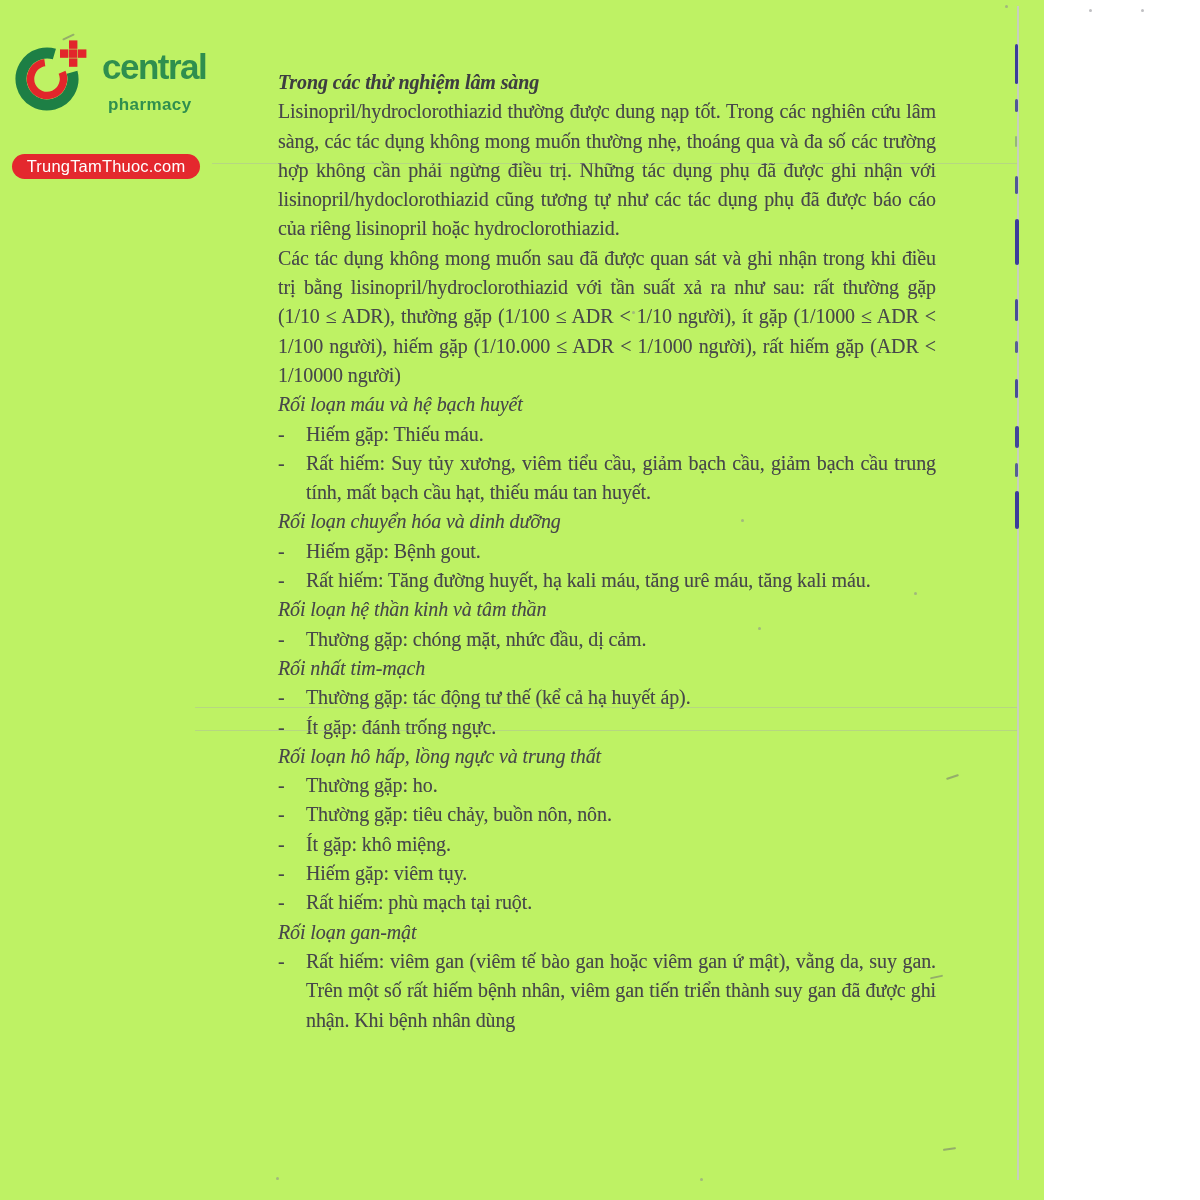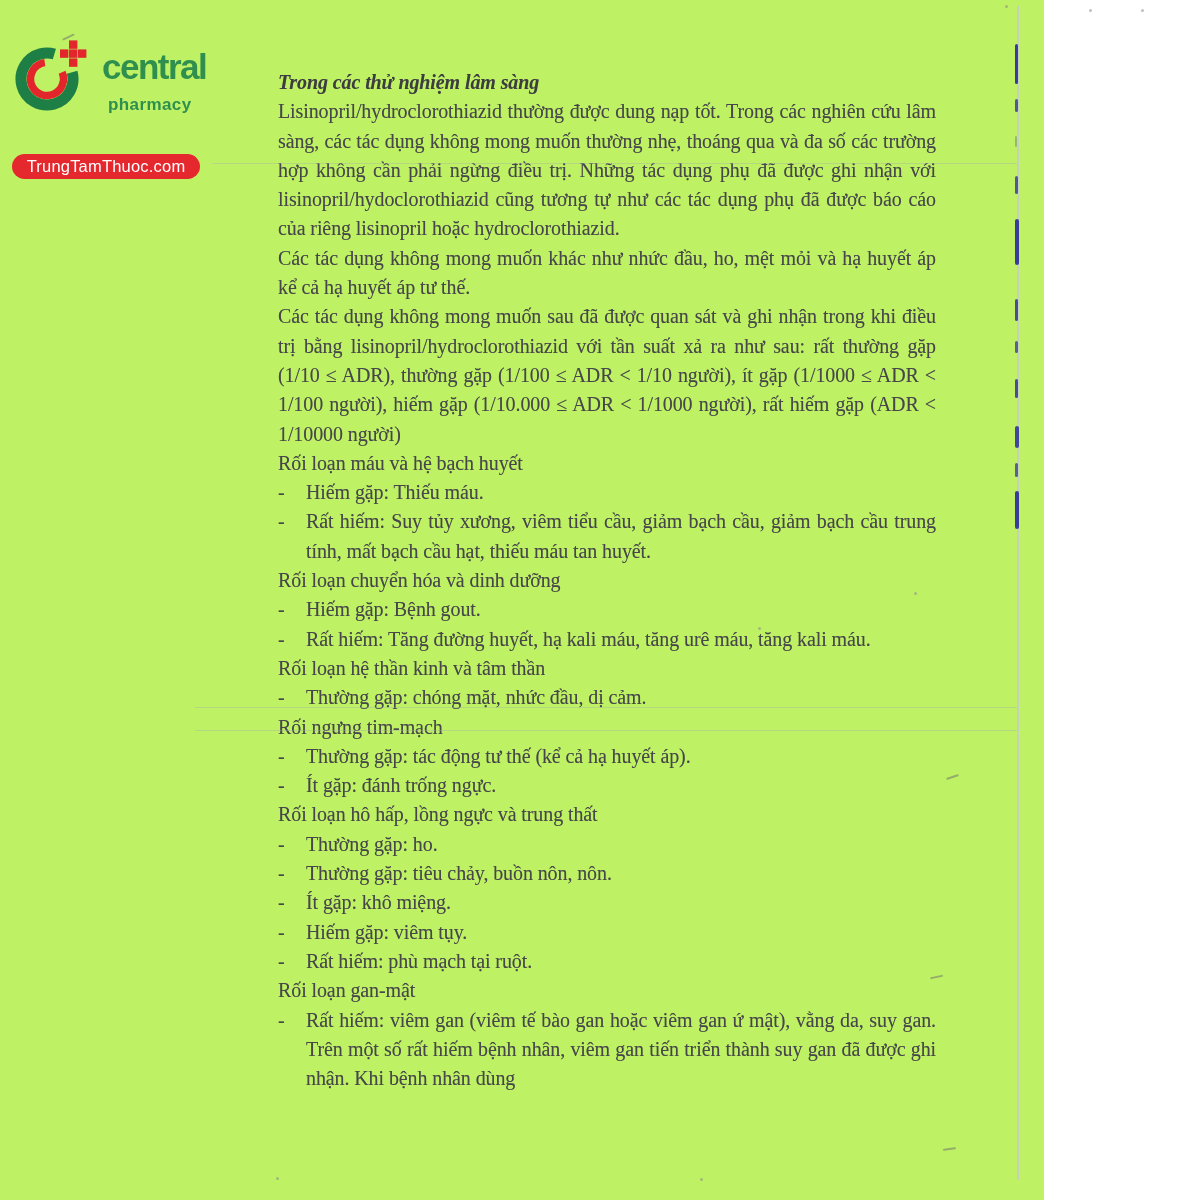--- a/index.html
+++ b/index.html
@@ -15,21 +15,21 @@
   .logo-sub{font-size:17px;font-weight:700;color:#2f8f4e;letter-spacing:.4px;margin-top:11px;margin-left:6px;}
   .logo-pill{position:absolute;left:0px;top:76px;width:188px;height:25px;background:#e4282e;border-radius:13px;
              display:flex;align-items:center;justify-content:center;color:#ffffff;
              font-family:"Liberation Sans",sans-serif;font-weight:400;font-size:16.5px;letter-spacing:.2px;margin-top:42px;}
 
   
   .content{position:absolute;left:278px;top:68px;width:658px;color:#47474a;
            font-size:20px;line-height:29.3px;letter-spacing:-0.1px;
            text-shadow:0 0 .5px rgba(70,70,75,.35);}
   .sec-subheading{font-weight:700;font-style:italic;color:#3d3d40;}
-  .sec-category{}
+  .sec-category{font-style:italic;}
   .sec-paragraph{text-align:justify;}
   .li{display:flex;}
   .li .dash{width:28px;flex:none;}
   .li .txt{flex:1;text-align:justify;}
 
   
   .vline{position:absolute;left:1017px;top:6px;width:1.5px;height:1174px;background:#c9c9ce;opacity:.85;}
   .hline{position:absolute;height:1px;background:rgba(168,170,176,.38);}
   .ink{position:absolute;background:#34349b;border-radius:2px;}
   .speck{position:absolute;width:3px;height:3px;border-radius:50%;background:#8a8a90;opacity:.55;}
@@ -57,21 +57,20 @@
         <div class="logo-brand">central</div>
         <div class="logo-sub">pharmacy</div>
       </div>
     </div>
     <div class="logo-pill">TrungTamThuoc.com</div>
   </div>
 
   <div class="content" id="content">
       <div class="sec-subheading">Trong các thử nghiệm lâm sàng</div>
       <div class="sec-paragraph">Lisinopril/hydroclorothiazid thường được dung nạp tốt. Trong các nghiên cứu lâm sàng, các tác dụng không mong muốn thường nhẹ, thoáng qua và đa số các trường hợp không cần phải ngừng điều trị. Những tác dụng phụ đã được ghi nhận với lisinopril/hydoclorothiazid cũng tương tự như các tác dụng phụ đã được báo cáo của riêng lisinopril hoặc hydroclorothiazid.</div>
-      <div class="sec-paragraph">Các tác dụng không mong muốn khác như nhức đầu, ho, mệt mỏi và hạ huyết áp kể cả hạ huyết áp tư thế.</div>
       <div class="sec-paragraph">Các tác dụng không mong muốn sau đã được quan sát và ghi nhận trong khi điều trị bằng lisinopril/hydroclorothiazid với tần suất xả ra như sau: rất thường gặp (1/10  ≤ ADR), thường gặp (1/100 ≤ ADR &lt; 1/10 người), ít gặp (1/1000 ≤ ADR &lt; 1/100 người), hiếm gặp (1/10.000 ≤ ADR &lt; 1/1000 người), rất hiếm gặp (ADR &lt; 1/10000 người)</div>
       <div class="sec-category">Rối loạn máu và hệ bạch huyết</div>
       <div class="li">
         <span class="dash">-</span>
         <span class="txt">Hiếm gặp: Thiếu máu.</span>
       </div>
       <div class="li">
         <span class="dash">-</span>
         <span class="txt">Rất hiếm: Suy tủy xương, viêm tiểu cầu, giảm bạch cầu, giảm bạch cầu trung tính, mất bạch cầu hạt, thiếu máu tan huyết.</span>
       </div>
@@ -82,21 +81,21 @@
       </div>
       <div class="li">
         <span class="dash">-</span>
         <span class="txt">Rất hiếm: Tăng đường huyết, hạ kali máu, tăng urê máu, tăng kali máu.</span>
       </div>
       <div class="sec-category">Rối loạn hệ thần kinh và tâm thần</div>
       <div class="li">
         <span class="dash">-</span>
         <span class="txt">Thường gặp: chóng mặt, nhức đầu, dị cảm.</span>
       </div>
-      <div class="sec-category">Rối ngưng tim-mạch</div>
+      <div class="sec-category">Rối nhất tim-mạch</div>
       <div class="li">
         <span class="dash">-</span>
         <span class="txt">Thường gặp: tác động tư thế (kể cả hạ huyết áp).</span>
       </div>
       <div class="li">
         <span class="dash">-</span>
         <span class="txt">Ít gặp: đánh trống ngực.</span>
       </div>
       <div class="sec-category">Rối loạn hô hấp, lồng ngực và trung thất</div>
       <div class="li">

